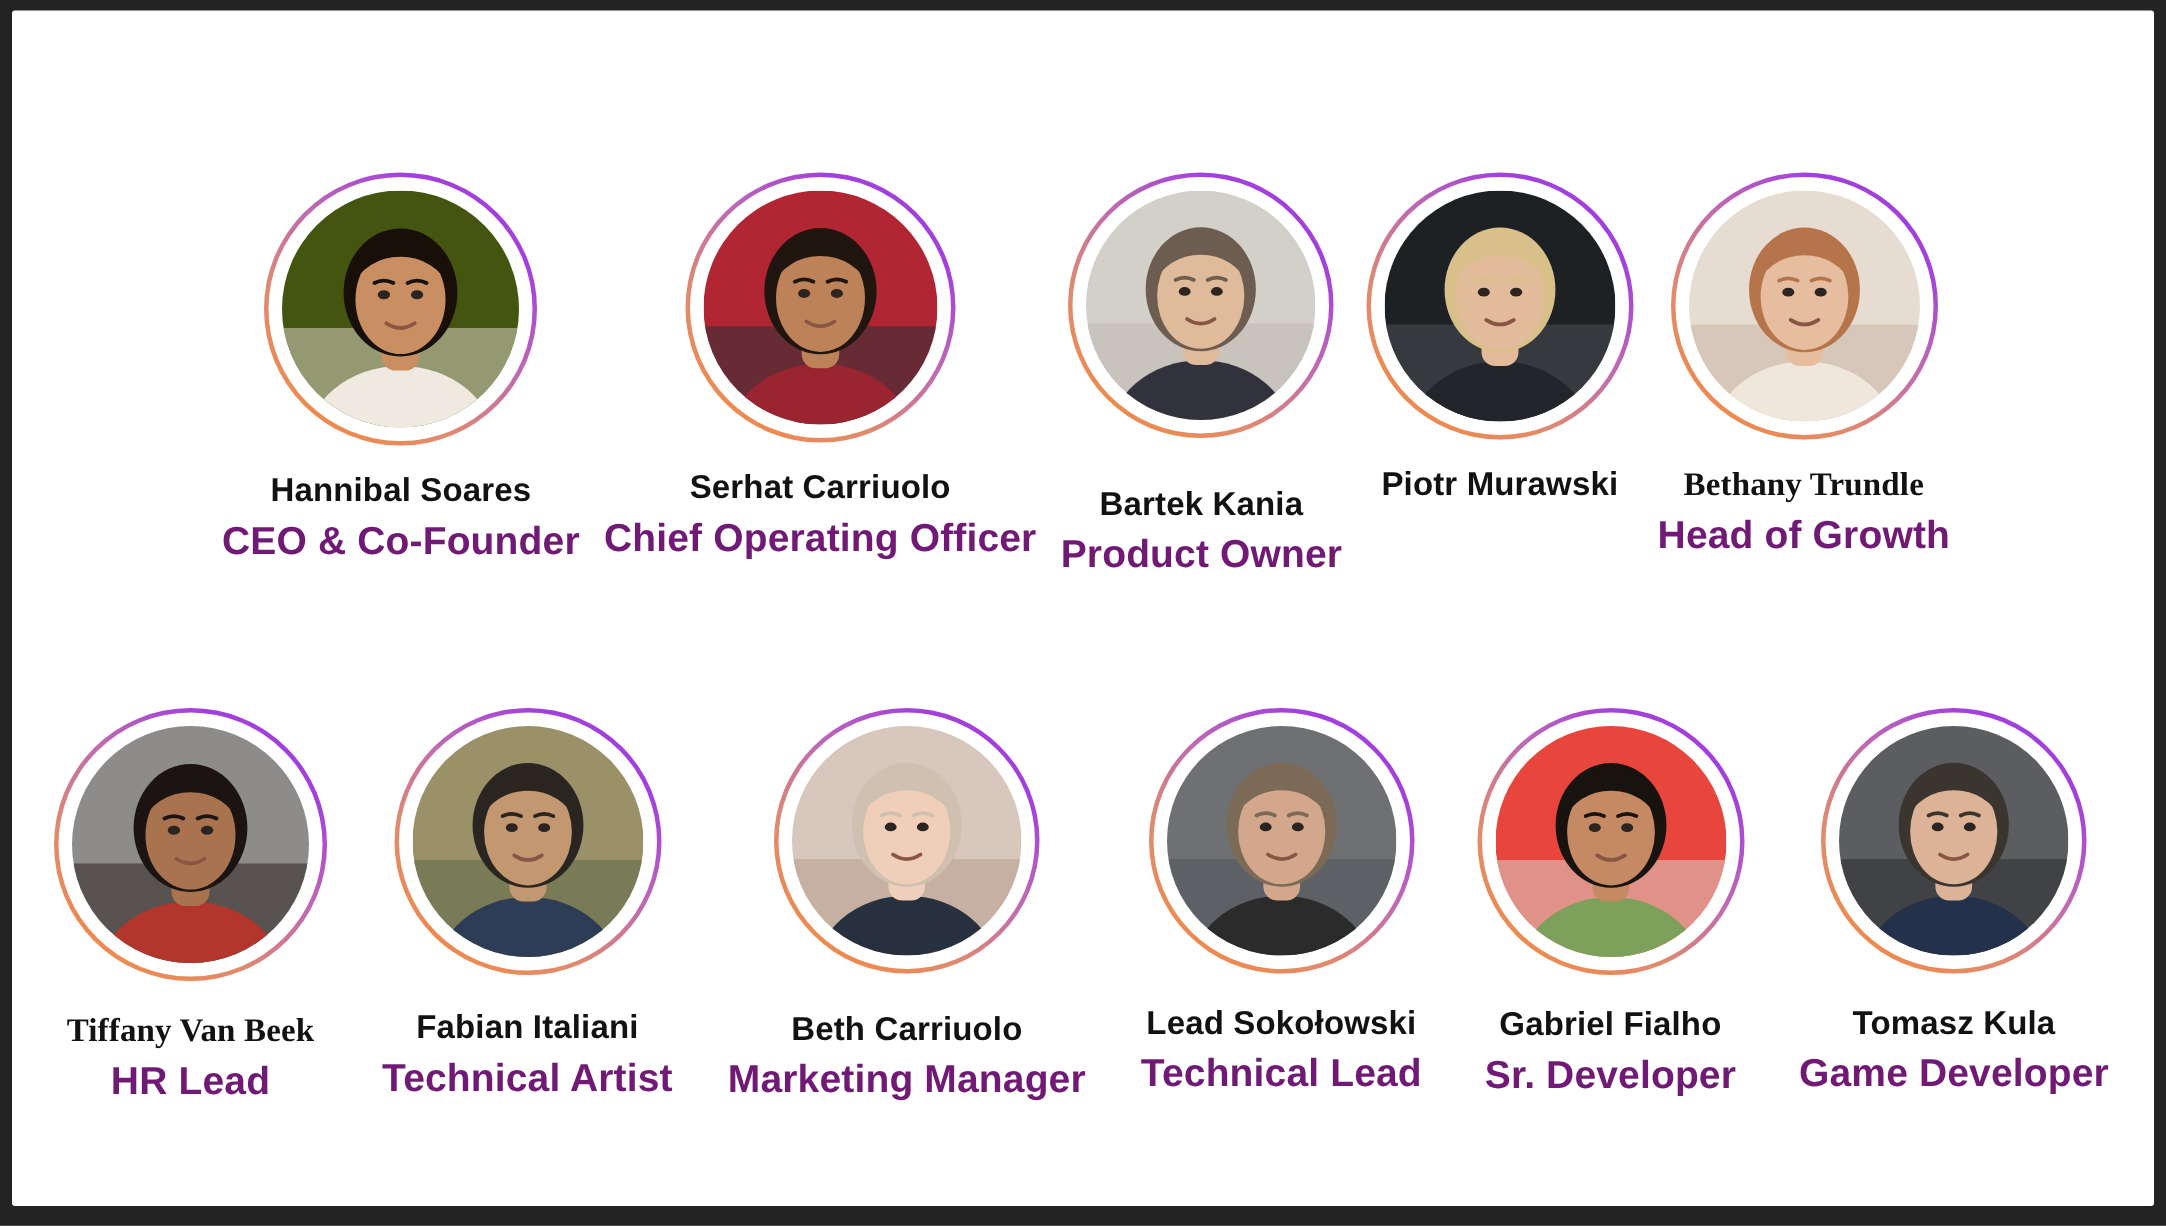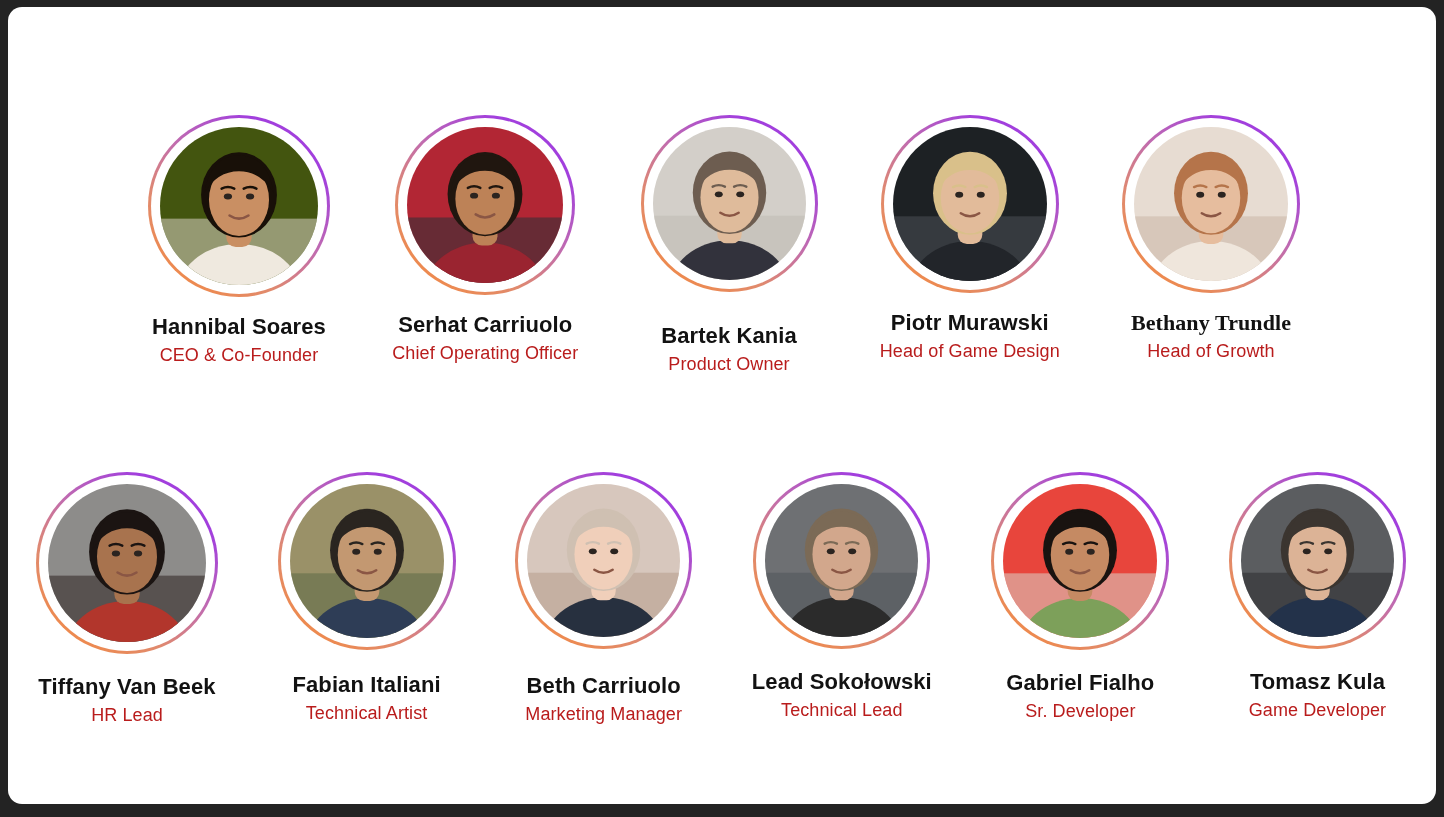--- a/index.html
+++ b/index.html
@@ -21,21 +21,21 @@
   }
 
   
   #page {
     position: absolute;
     left: 8px;
     top: 7px;
     width: 1428px;
     height: 797px;
     background: #ffffff;
-    border-radius: 14px;
+    border-radius: 2px;
     overflow: hidden;
   }
 
   .rows {
     position: absolute;
     left: 0;
     top: 0;
     width: 100%;
     height: 100%;
   }
@@ -107,23 +107,23 @@
   .member-name {
     font-size: 22px;
     font-weight: bold;
     color: #121212;
     letter-spacing: 0.1px;
     line-height: 1.18;
     white-space: nowrap;
   }
 
   .member-role {
-    font-size: 18px;
-    font-weight: normal;
-    color: #b91c1c;
+    font-size: 26px;
+    font-weight: bold;
+    color: #701a75;
     letter-spacing: 0.1px;
     line-height: 1.18;
     white-space: nowrap;
   }
 </style>
 </head>
 <body>
 
 <div id="screen">
   <div id="page">
@@ -216,21 +216,20 @@
                     <ellipse cx="43" cy="44" rx="2.6" ry="1.9" fill="#2b2420"></ellipse>
                     <ellipse cx="57" cy="44" rx="2.6" ry="1.9" fill="#2b2420"></ellipse>
                     <path d="M39 39 Q43 37 47 39" stroke="#d9c08a" stroke-width="1.6" fill="none" stroke-linecap="round"></path>
                     <path d="M53 39 Q57 37 61 39" stroke="#d9c08a" stroke-width="1.6" fill="none" stroke-linecap="round"></path>
                     <path d="M44 56 Q50 60 56 56" stroke="#8a5644" stroke-width="1.6" fill="none" stroke-linecap="round"></path>
                   </svg>
                 </div>
               </div>
             </div>
             <div class="member-name" style="margin-top: 17px;">Piotr Murawski</div>
-            <div class="member-role" style="margin-top: 5px;">Head of Game Design</div>
           </div>
           <div class="member">
             <div class="avatar-ring" style="width: 178px; height: 178px;">
               <div class="avatar-gap">
                 <div class="avatar-photo">
                   <svg viewBox="0 0 100 100" preserveAspectRatio="xMidYMid slice">
                     <rect x="0" y="0" width="100" height="100" fill="#e7dcd2"></rect>
                     <rect x="0" y="58" width="100" height="42" fill="#cbb7a6" opacity="0.55"></rect>
                     <ellipse cx="50" cy="108" rx="40" ry="34" fill="#efe6dc"></ellipse>
                     <rect x="42" y="60" width="16" height="16" rx="6" fill="#e6bd9e"></rect>
@@ -265,21 +264,21 @@
                     <path d="M28 42 Q32 18 50 18 Q68 18 72 42 Q64 28 50 28 Q36 28 28 42 Z" fill="#1b1412"></path>
                     <ellipse cx="43" cy="44" rx="2.6" ry="1.9" fill="#2b2420"></ellipse>
                     <ellipse cx="57" cy="44" rx="2.6" ry="1.9" fill="#2b2420"></ellipse>
                     <path d="M39 39 Q43 37 47 39" stroke="#1b1412" stroke-width="1.6" fill="none" stroke-linecap="round"></path>
                     <path d="M53 39 Q57 37 61 39" stroke="#1b1412" stroke-width="1.6" fill="none" stroke-linecap="round"></path>
                     <path d="M44 56 Q50 60 56 56" stroke="#8a5644" stroke-width="1.6" fill="none" stroke-linecap="round"></path>
                   </svg>
                 </div>
               </div>
             </div>
-            <div class="member-name" style="margin-top: 20px;">Tiffany Van Beek</div>
+            <div class="member-name" style="margin-top: 20px; font-family: Liberation Serif, serif;">Tiffany Van Beek</div>
             <div class="member-role" style="margin-top: 5px; text-align: center;">HR Lead</div>
           </div>
           <div class="member">
             <div class="avatar-ring" style="width: 178px; height: 178px;">
               <div class="avatar-gap">
                 <div class="avatar-photo">
                   <svg viewBox="0 0 100 100" preserveAspectRatio="xMidYMid slice">
                     <rect x="0" y="0" width="100" height="100" fill="#9a9168"></rect>
                     <rect x="0" y="58" width="100" height="42" fill="#5c6a46" opacity="0.55"></rect>
                     <ellipse cx="50" cy="108" rx="40" ry="34" fill="#2e3d56"></ellipse>

